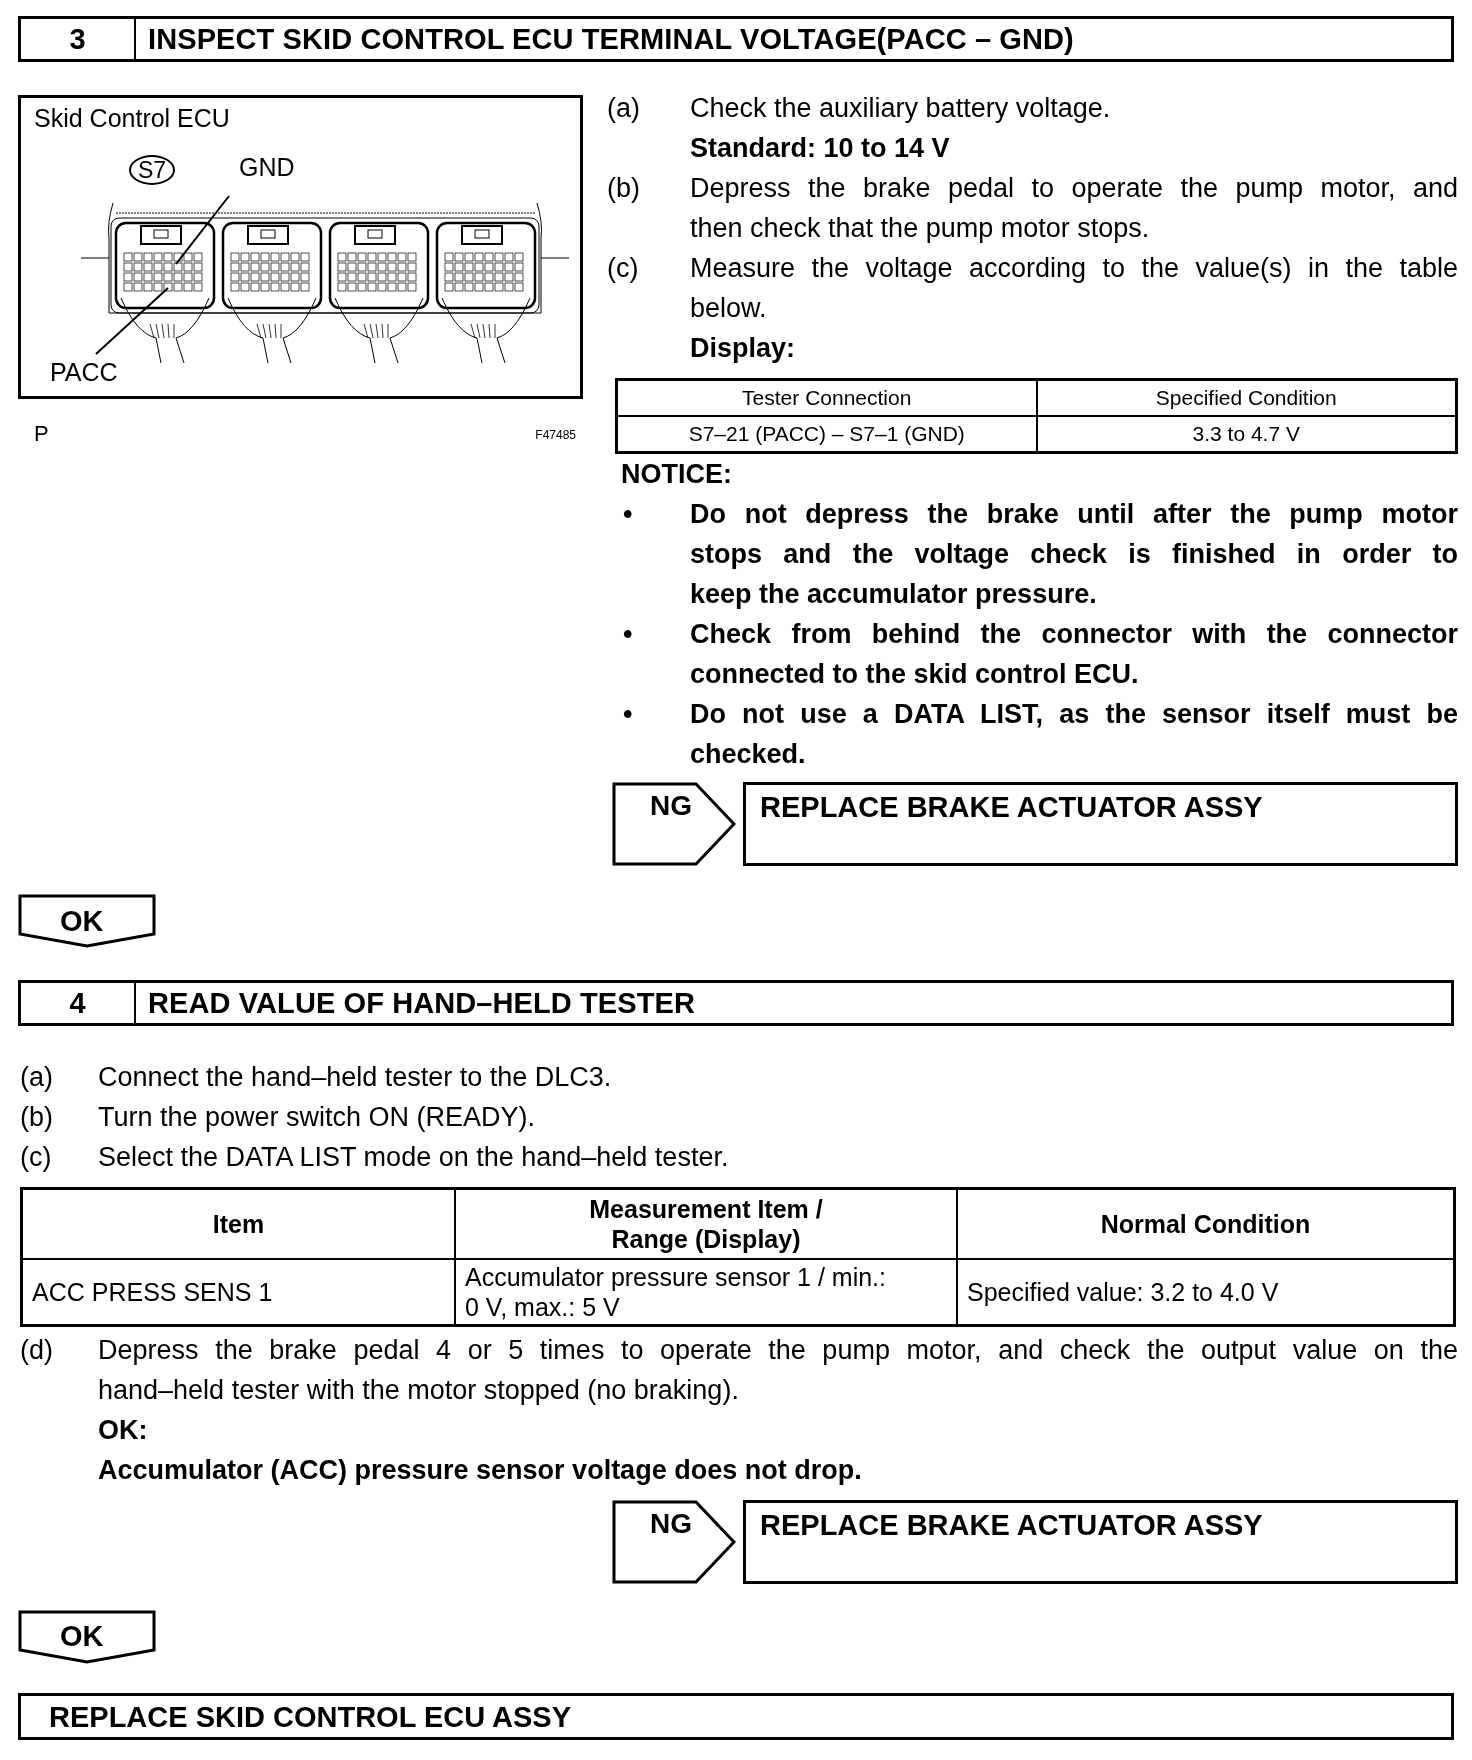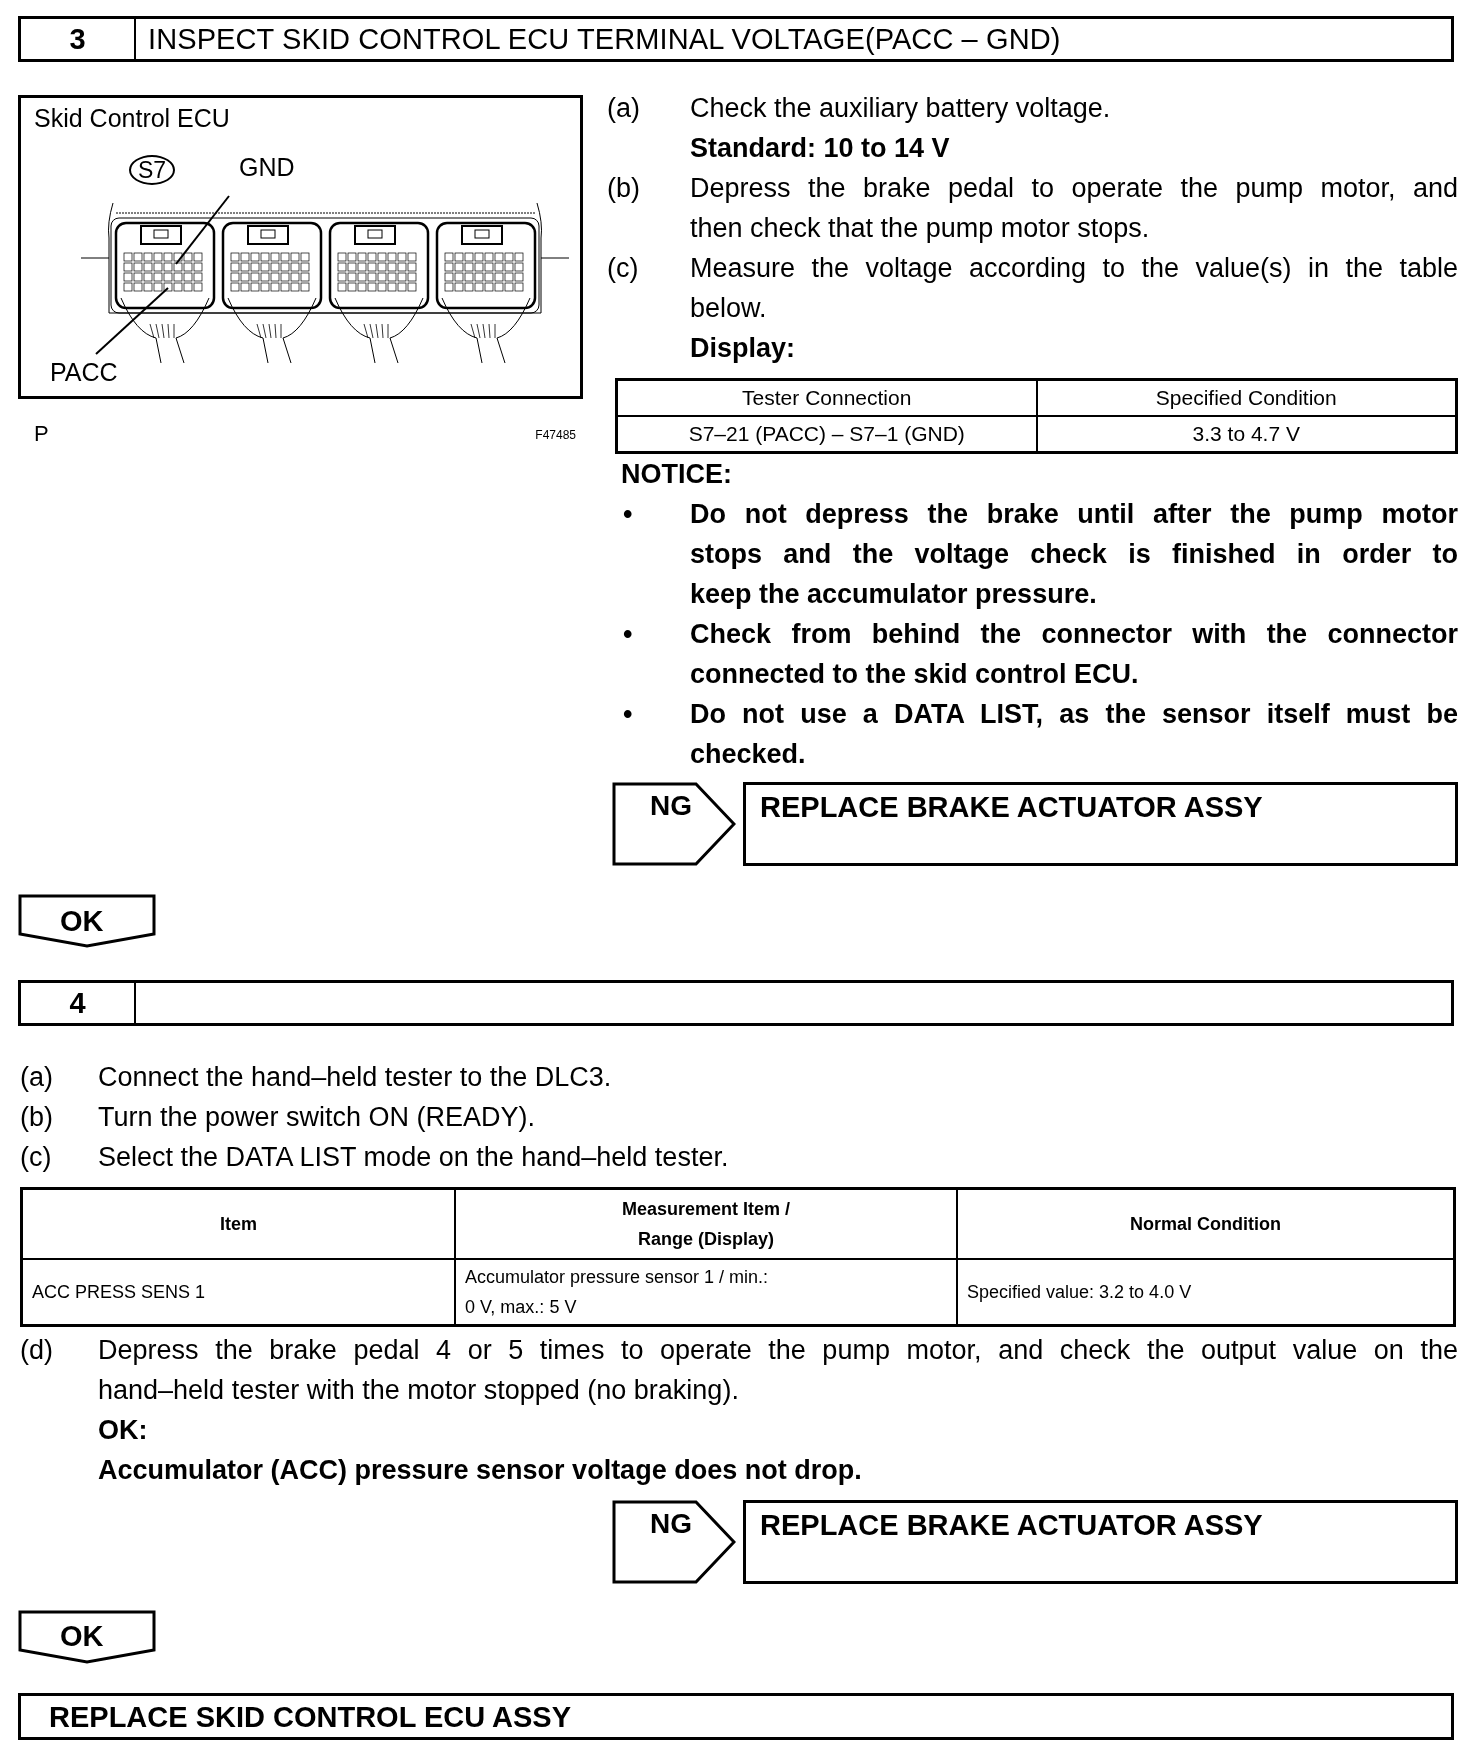--- a/index.html
+++ b/index.html
@@ -13,21 +13,21 @@
   .step-header {
     position: absolute; left: 18px; width: 1436px; height: 46px;
     border: 3px solid #000; box-sizing: border-box; display: flex; align-items: center;
   }
   .step-num {
     width: 115px; height: 100%; border-right: 2px solid #000; box-sizing: border-box;
     display: flex; align-items: center; justify-content: center;
     font-weight: bold; font-size: 29px;
   }
   .step-title {
-    padding-left: 12px; font-weight: normal; font-size: 29px; letter-spacing: 0.1px;
+    padding-left: 12px; font-weight: bold; font-size: 29px; letter-spacing: 0.1px;
   }
 
   
   .figure {
     position: absolute; left: 18px; top: 95px; width: 565px; height: 304px;
     border: 3px solid #000; box-sizing: border-box;
   }
   .fig-label { position: absolute; font-size: 25px; }
   .fig-small { position: absolute; font-size: 12px; }
 
@@ -39,21 +39,21 @@
   
   table.t1 {
     position: absolute; left: 615px; top: 378px; width: 843px;
     border-collapse: collapse; font-size: 21px;
   }
   table.t1 td { border: 2px solid #000; text-align: center; height: 34px; padding: 0; }
   table.t1 { border: 3px solid #000; }
 
   table.t2 {
     position: absolute; left: 20px; top: 1187px; width: 1436px;
-    border-collapse: collapse; font-size: 18px; border: 3px solid #000;
+    border-collapse: collapse; font-size: 25px; border: 3px solid #000;
   }
   table.t2 td { border: 2px solid #000; padding: 0 9px; line-height: 30px; }
   table.t2 tr.head td { font-weight: bold; text-align: center; height: 68px; }
   table.t2 tr.row td { height: 64px; }
 
   
   .ng-arrow { position: absolute; width: 124px; height: 84px; }
   .ng-label { position: absolute; font-weight: bold; font-size: 28px; }
   .result-box {
     position: absolute; border: 3px solid #000; box-sizing: border-box;
@@ -325,20 +325,21 @@
   <span>REPLACE BRAKE ACTUATOR ASSY</span>
 </div>
 
 <svg class="ok-arrow" style="left:18px; top:894px;" viewBox="0 0 138 54">
   <path d="M2 2 L136 2 L136 40 L69 52 L2 40 Z" fill="#fff" stroke="#000" stroke-width="3"></path>
 </svg>
 <div class="ok-label" style="left:60px; top:905px;">OK</div>
 
 <div class="step-header" style="top:980px;">
   <div class="step-num">4</div>
+  <div class="step-title">READ VALUE OF HAND–HELD TESTER</div>
 </div>
 
 <div class="line" style="left:20px; top:1057px;">(a)</div>
 <div class="line" style="left:98px; top:1057px;">Connect the hand–held tester to the DLC3.</div>
 <div class="line" style="left:20px; top:1097px;">(b)</div>
 <div class="line" style="left:98px; top:1097px;">Turn the power switch ON (READY).</div>
 <div class="line" style="left:20px; top:1137px;">(c)</div>
 <div class="line" style="left:98px; top:1137px;">Select the DATA LIST mode on the hand–held tester.</div>
 
 <table class="t2">

